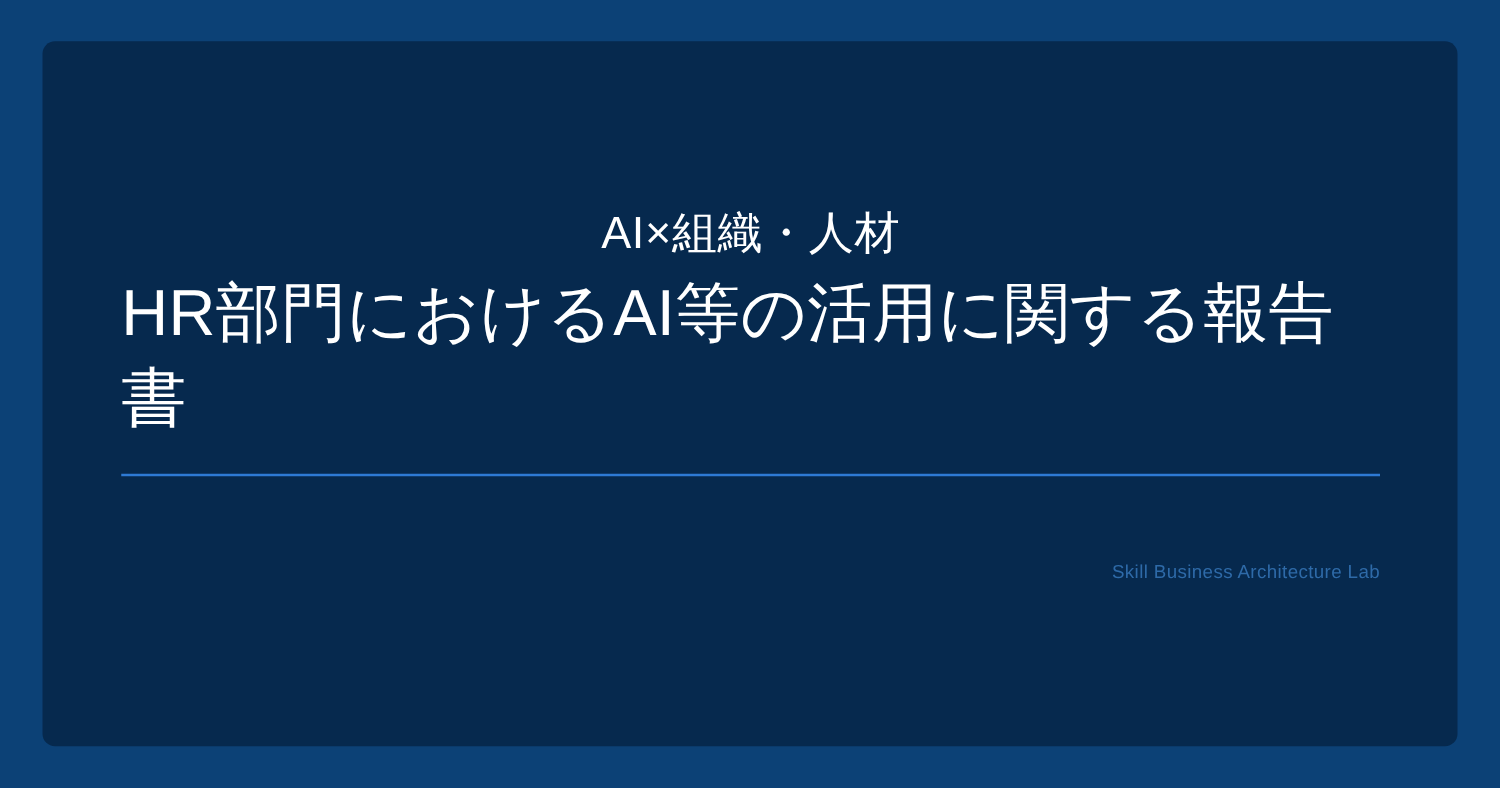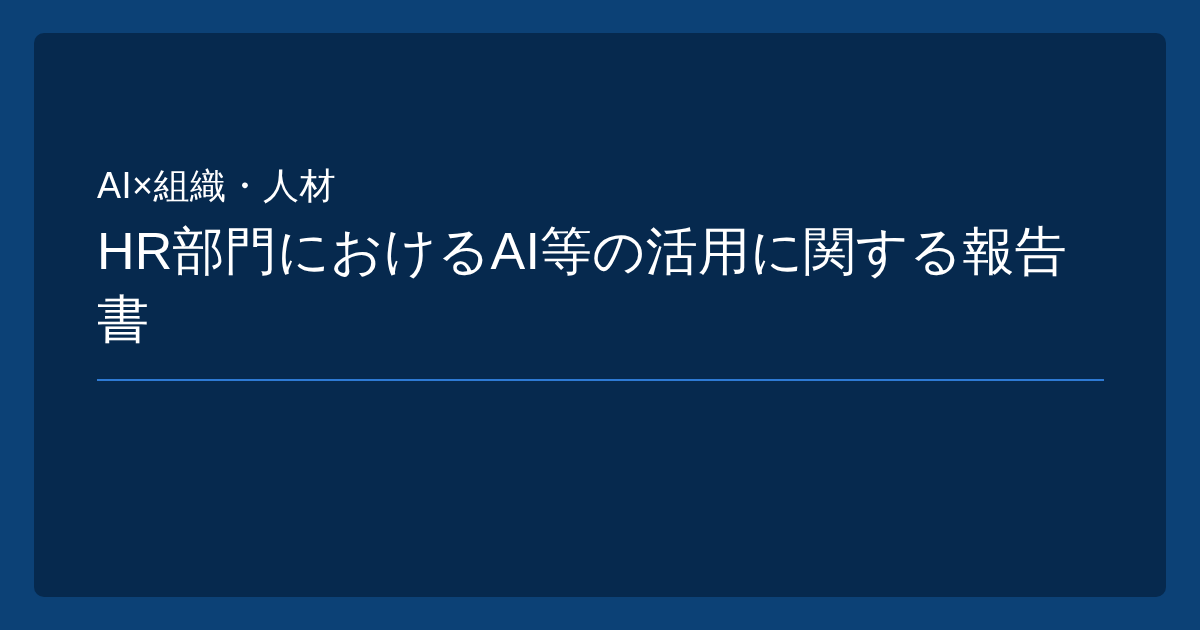--- a/index.html
+++ b/index.html
@@ -43,20 +43,21 @@
 
   .eyebrow {
     font-size: 36px;
     font-weight: 300;
     line-height: 46px;
     color: #ffffff;
     letter-spacing: 0.5px;
     white-space: nowrap;
     margin: 0 0 8px 0;
     font-stretch: normal;
+    text-align: center;
   }
 
   .title {
     font-size: 52px;
     font-weight: 300;
     line-height: 68px;
     color: #ffffff;
     letter-spacing: 0.2px;
     margin: 0;
     word-break: break-word;
@@ -93,15 +94,16 @@
 <div class="slide-frame">
   <div class="slide-card">
 
     <div class="content-block">
       <div class="eyebrow">AI×組織・人材</div>
       <h1 class="title">HR部門におけるAI等の活用に関する報告書</h1>
     </div>
 
     <hr class="divider">
 
+    <div class="footer-credit">Skill Business Architecture Lab</div>
 
   </div>
 </div>
 
 </body></html>

